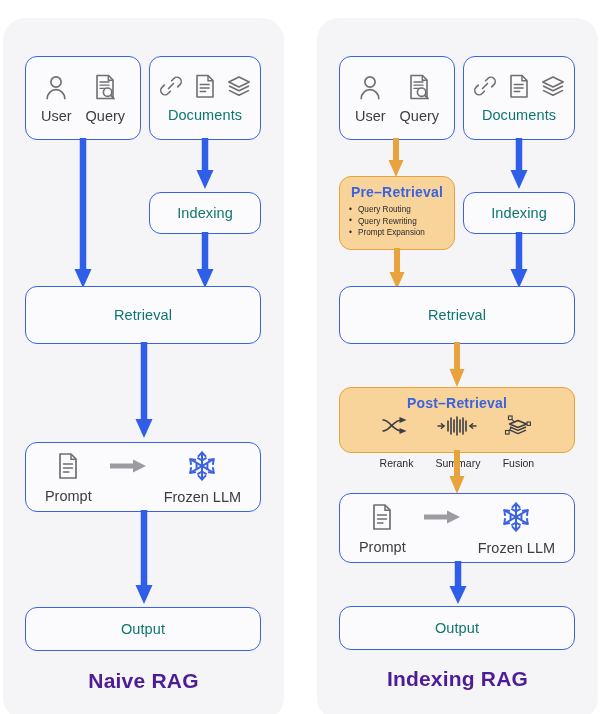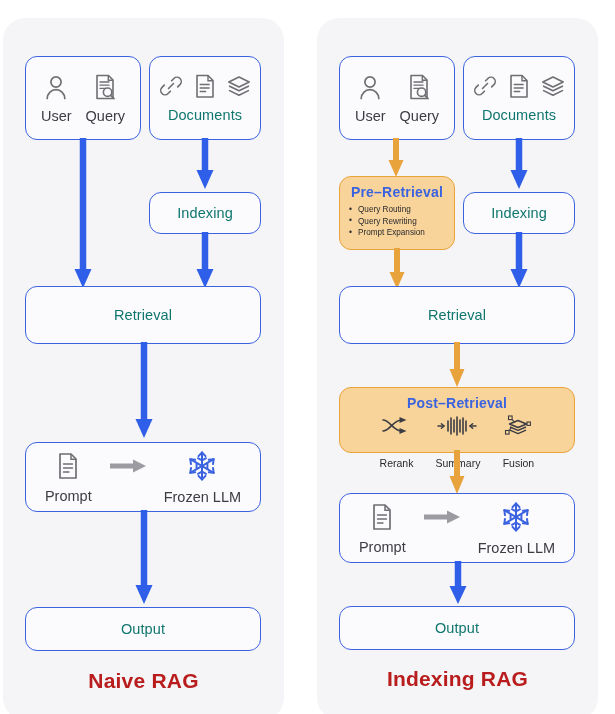--- a/index.html
+++ b/index.html
@@ -118,21 +118,21 @@
   }
 
   
   .arrow { position: absolute; }
 
   
   .panel-caption {
     position: absolute;
     text-align: center;
     font-weight: bold;
-    color: #b91c1c;
+    color: #4c1d95;
     font-size: 21px;
     letter-spacing: .2px;
     white-space: nowrap;
   }
 </style>
 </head>
 <body>
 
 <div id="stage">
 

